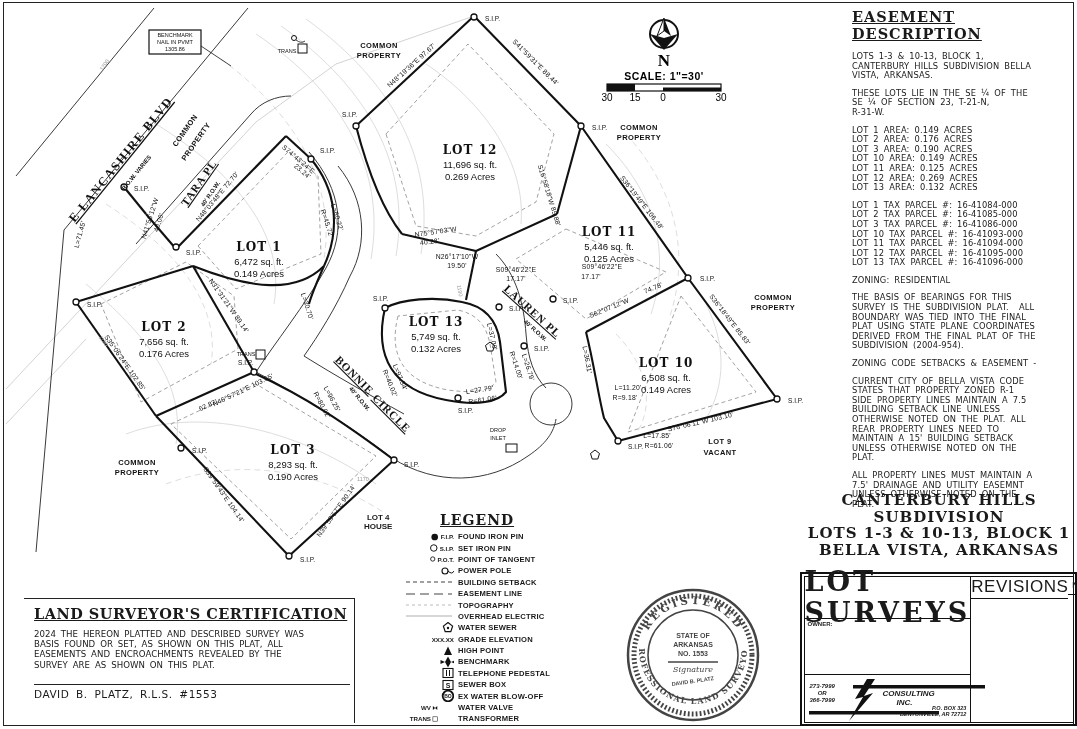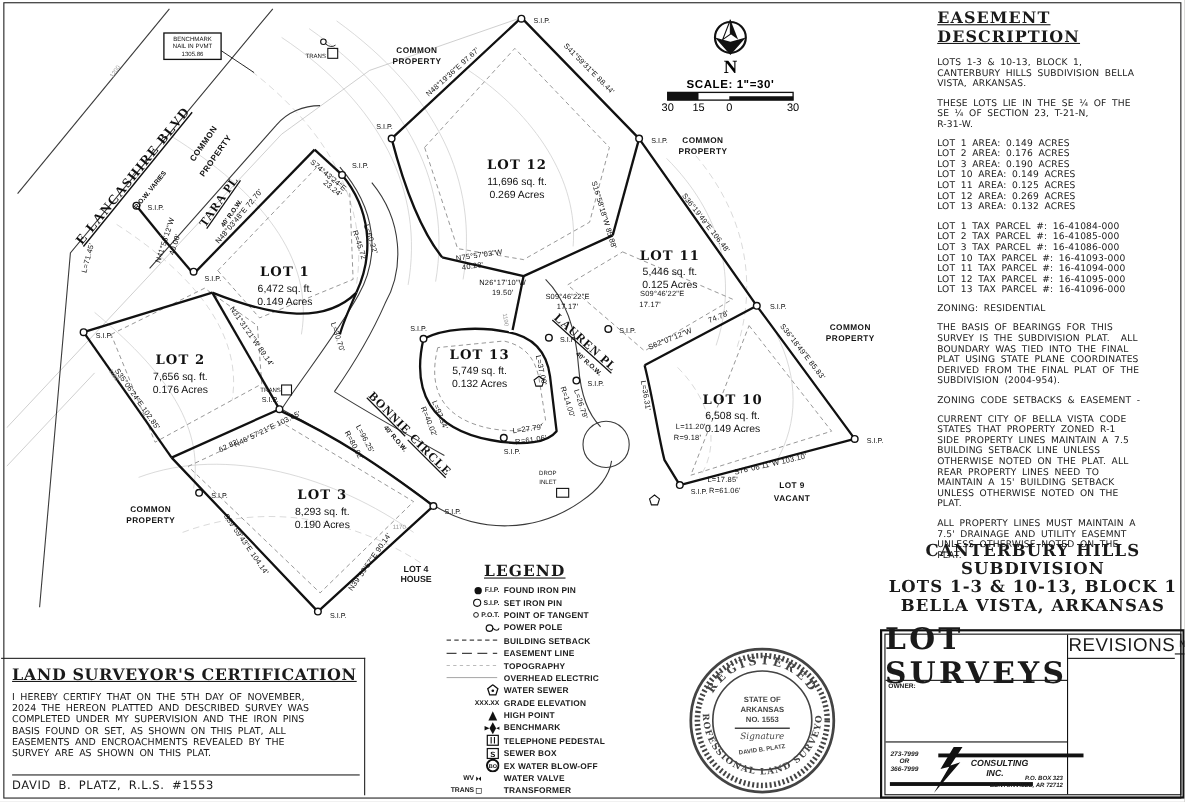--- a/index.html
+++ b/index.html
@@ -51,21 +51,21 @@
   .tb-revrow div{border-right:1px solid #111;}
   .tb-revrow div:last-child{border-right:none;}
   .tb-fields{flex:1;display:grid;grid-template-columns:45px 1fr;}
   .tb-field{border-right:1px solid #111;border-bottom:1px solid #111;padding:1px 2px;overflow:hidden;}
   .tb-field:nth-child(2n){border-right:none;}
   .tb-field:nth-child(5),.tb-field:nth-child(6){border-bottom:none;}
   .tb-flabel{font:bold 4.8px "Liberation Sans",sans-serif;}
   .tb-fvalue{font:bold 8.5px "Liberation Sans",sans-serif;text-align:center;}
 
   
-  .cert{position:absolute;left:1px;top:598px;width:331px;height:125px;border:1px solid #222;
+  .cert{position:absolute;left:24px;top:598px;width:331px;height:125px;border:1px solid #222;
       border-left:none;border-bottom:none;padding:6px 4px 0 10px;box-sizing:border-box;}
   .cert-title{font:bold 14.5px "DejaVu Serif",serif;letter-spacing:.5px;text-decoration:underline;margin-bottom:7px;}
   .cert-line{font:8.6px "DejaVu Sans",sans-serif;line-height:10.2px;word-spacing:2.2px;white-space:pre;}
   .cert-sig{border-top:1.5px solid #222;margin-top:14px;padding-top:3px;
       font:10.5px "DejaVu Sans",sans-serif;letter-spacing:.5px;word-spacing:3px;}
 
   
   .legend{position:absolute;left:398px;top:512px;width:165px;}
   .legend-title{font:bold 14px "DejaVu Serif",serif;letter-spacing:1px;text-decoration:underline;
       margin:0 0 3px 42px;}
@@ -464,23 +464,21 @@
               <div class="tb-fvalue">1</div>
             </div>
           </div>
       </div>
     </div>
   </div>
 
   <div class="cert">
     <div class="cert-title">LAND SURVEYOR'S CERTIFICATION</div>
     <div id="cert-body">
-        <div class="cert-line">I HEREBY CERTIFY THAT ON THE 5TH DAY OF NOVEMBER,</div>
         <div class="cert-line">2024 THE HEREON PLATTED AND DESCRIBED SURVEY WAS</div>
-        <div class="cert-line">COMPLETED UNDER MY SUPERVISION AND THE IRON PINS</div>
         <div class="cert-line">BASIS FOUND OR SET, AS SHOWN ON THIS PLAT, ALL</div>
         <div class="cert-line">EASEMENTS AND ENCROACHMENTS REVEALED BY THE</div>
         <div class="cert-line">SURVEY ARE AS SHOWN ON THIS PLAT.</div>
       </div>
     <div class="cert-sig">DAVID B. PLATZ,   R.L.S.  #1553</div>
   </div>
 
   <div class="lot4">
     <div>LOT 4</div>
     <div>HOUSE</div>

